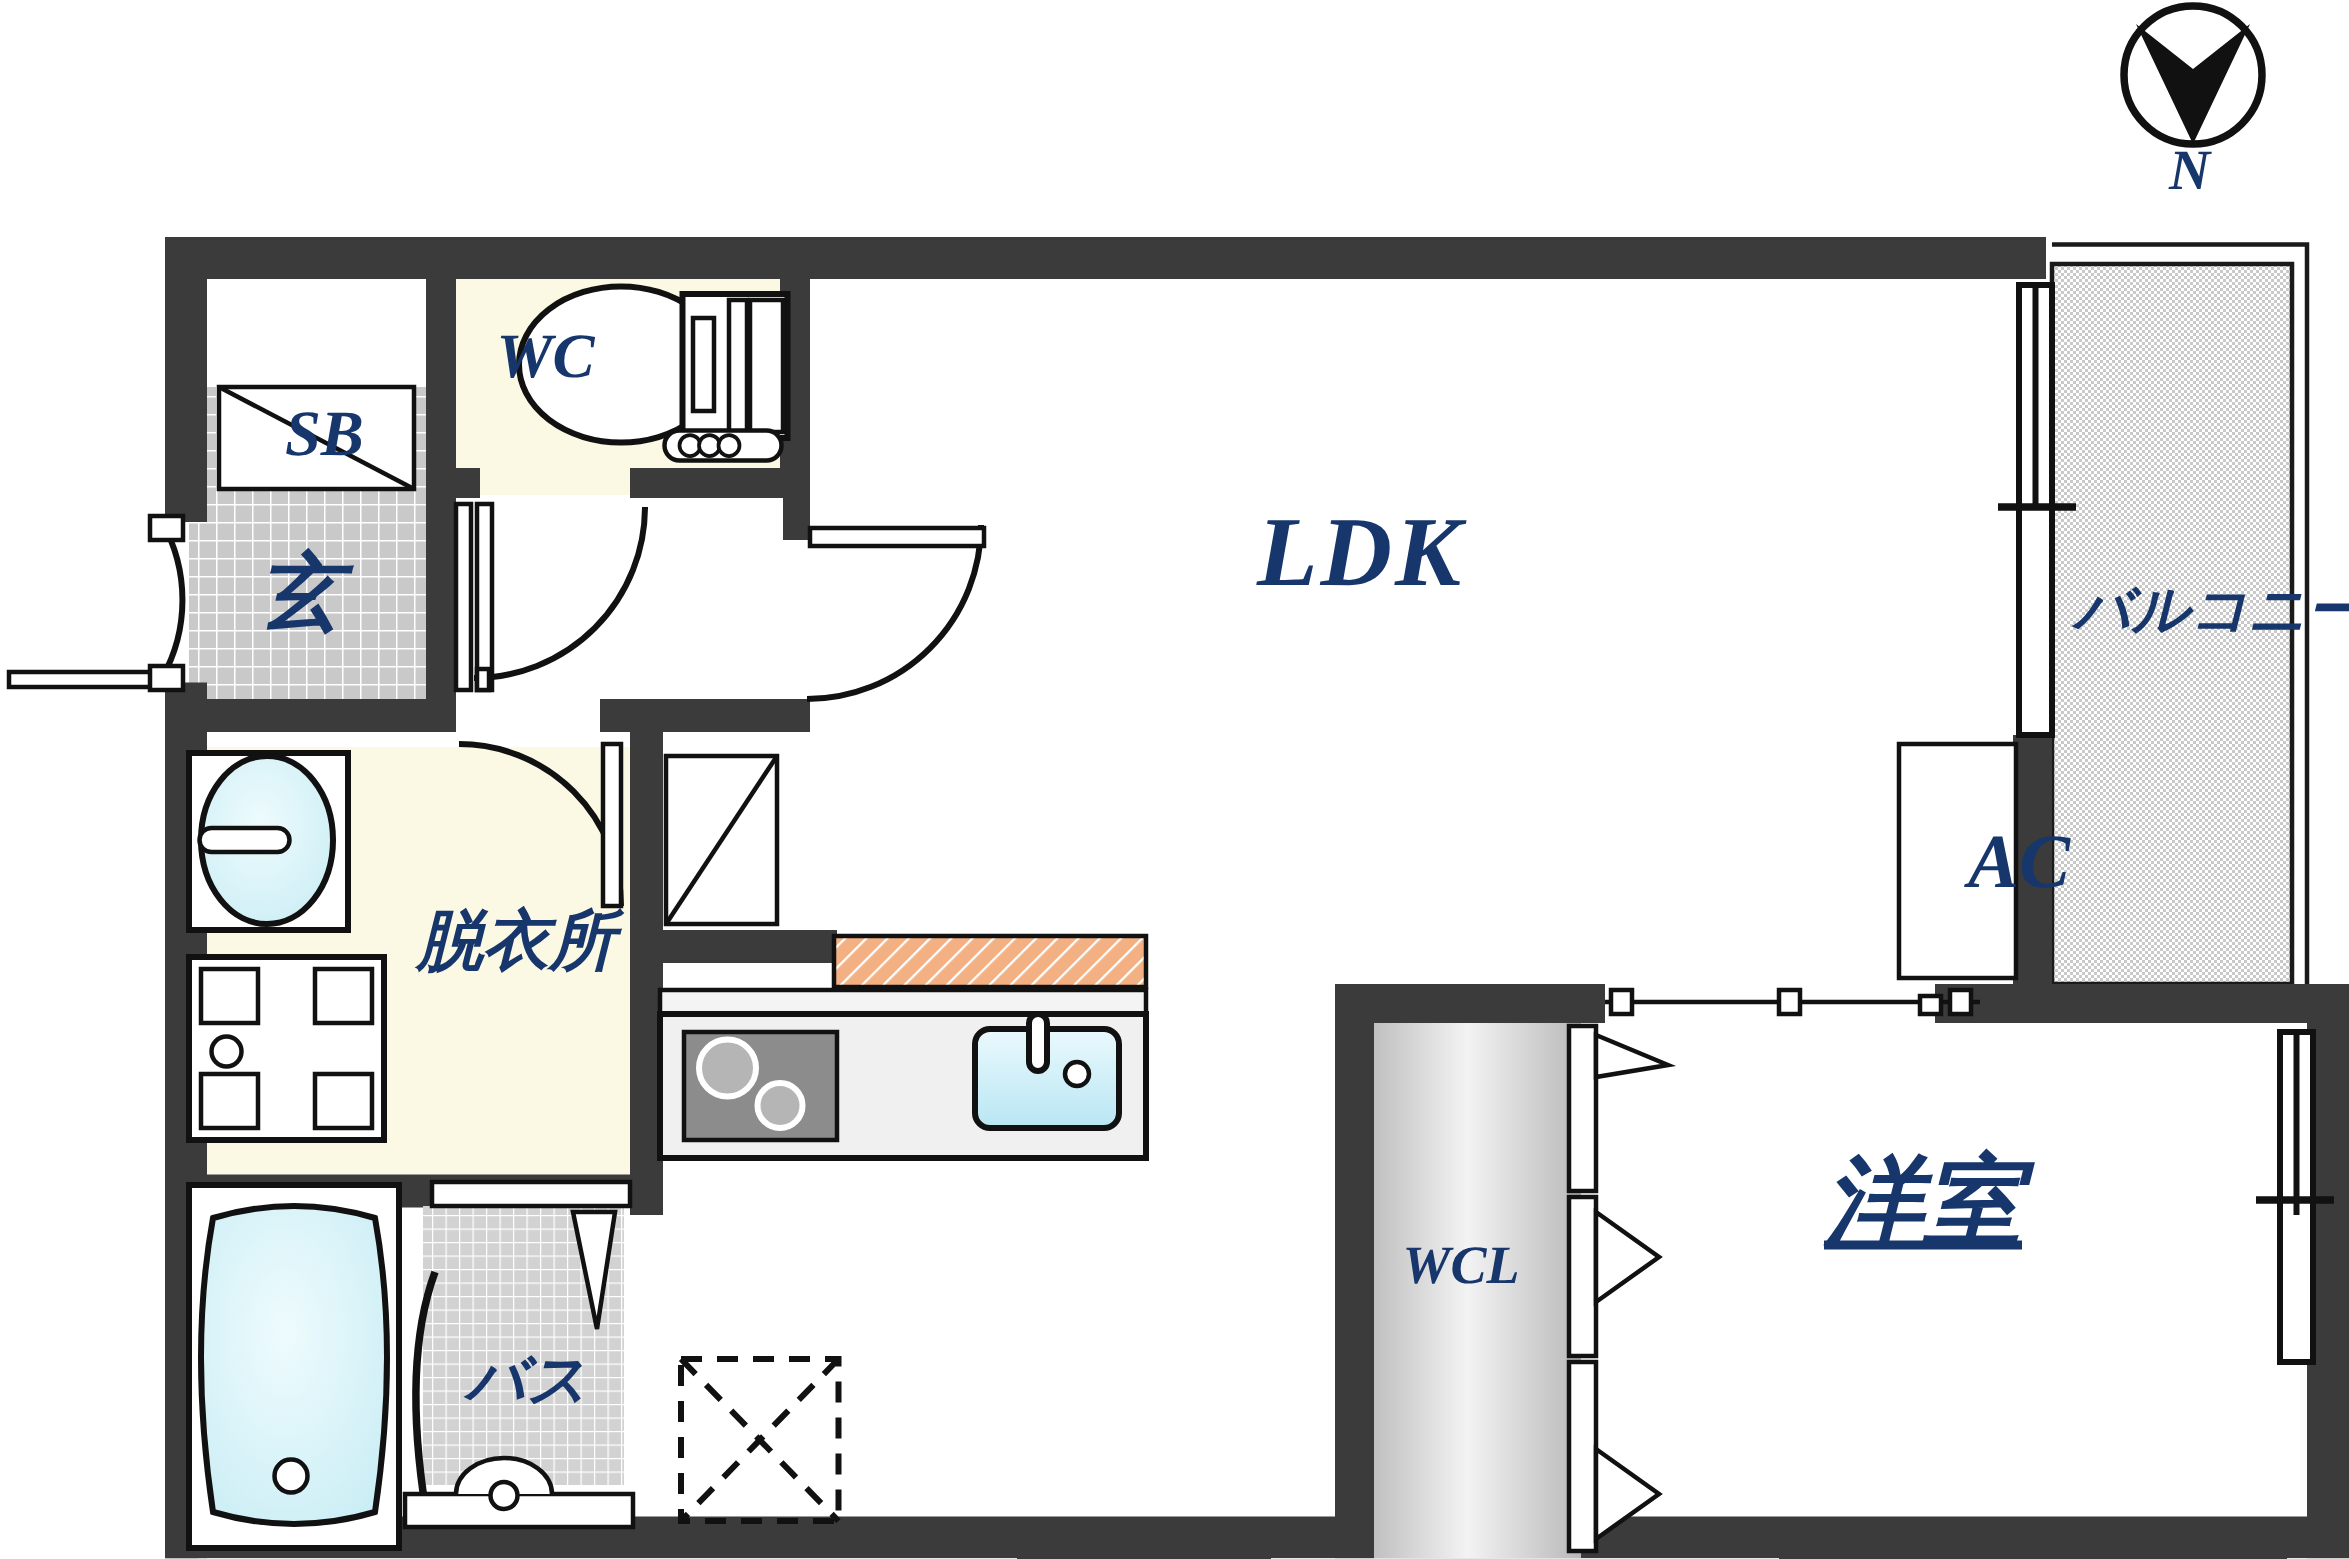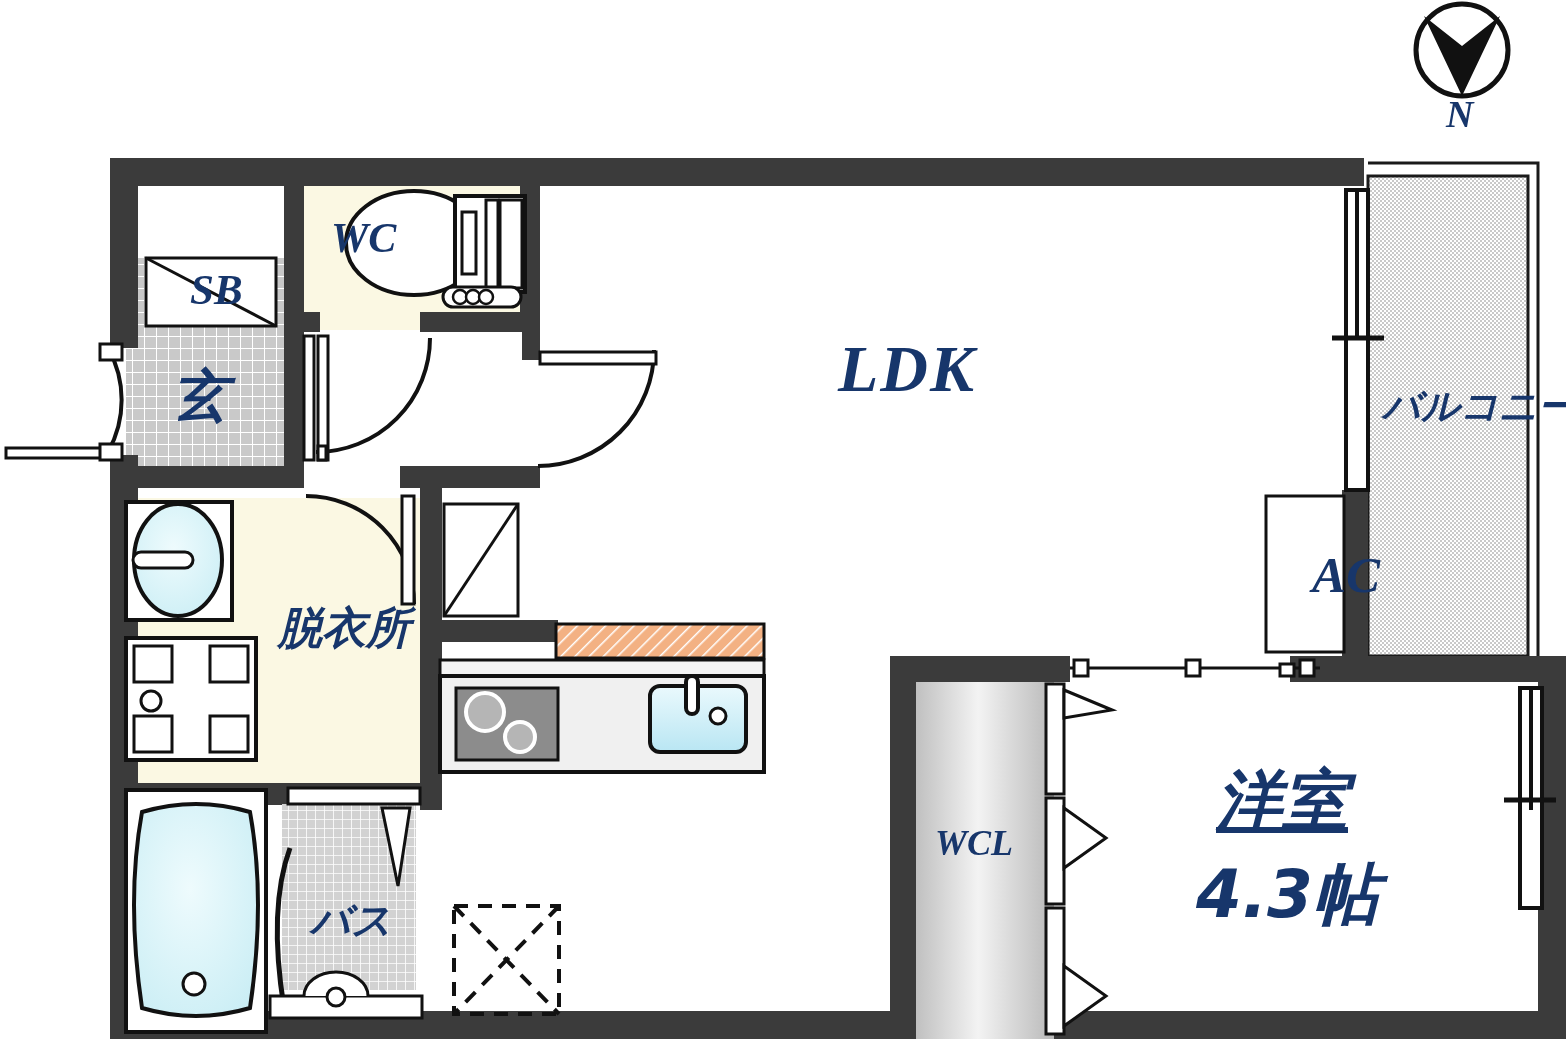--- a/index.html
+++ b/index.html
@@ -258,21 +258,20 @@
 
   <g>
     <circle cx="1462" cy="50" r="46" fill="#fff" stroke="#111" stroke-width="5"></circle>
     <path d="M1424 16 L1462 96 L1500 16 L1462 46 Z" fill="#111"></path>
   </g>
 </svg>
 
 <div class="lbl" style="left:838px;top:336px;font-size:66px;letter-spacing:2px;">LDK</div>
 
 <div class="lbl lbl-cjk" style="left:1216px;top:768px;font-size:66px;text-decoration:underline;">洋室</div>
-<div class="lbl lbl-cjk" style="left:1196px;top:862px;font-size:66px;">4.3帖</div>
 
 <div class="lbl lbl-cjk" style="left:172px;top:368px;font-size:56px;">玄</div>
 <div class="lbl lbl-cjk" style="left:278px;top:606px;font-size:44px;font-style:italic;">脱衣所</div>
 <div class="lbl lbl-cjk" style="left:310px;top:900px;font-size:40px;">バス</div>
 
 <div class="lbl" style="left:309px;top:217px;font-size:42px;margin-left:22px;">WC</div>
 <div class="lbl" style="left:190px;top:268px;font-size:43px;">SB</div>
 <div class="lbl" style="left:935px;top:825px;font-size:36px;">WCL</div>
 <div class="lbl" style="left:1284px;top:550px;font-size:51px;margin-left:28px;">AC</div>
 

